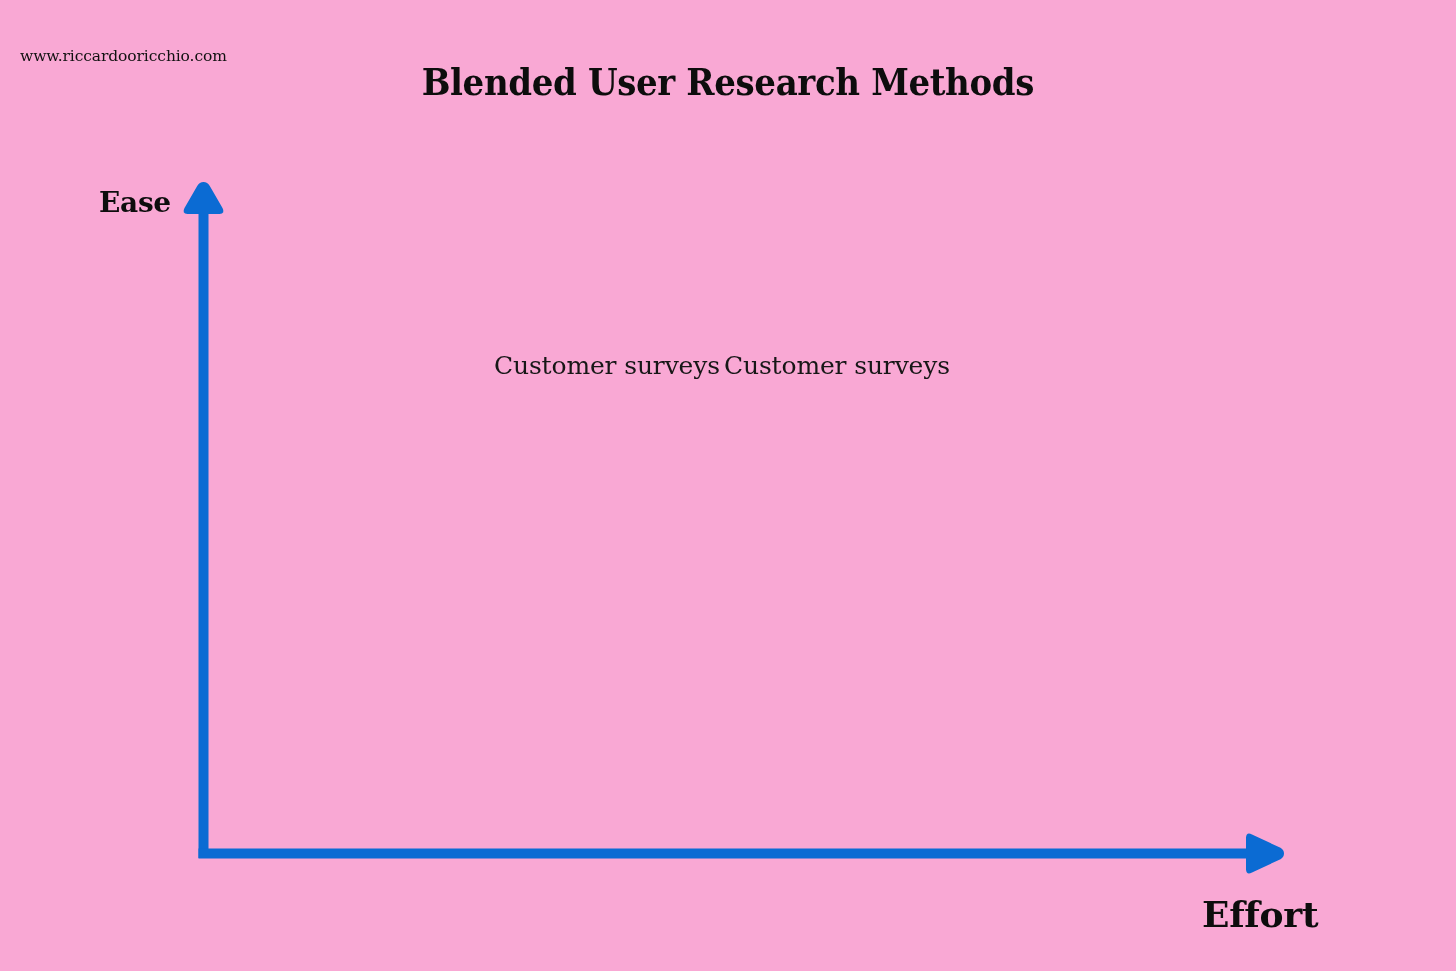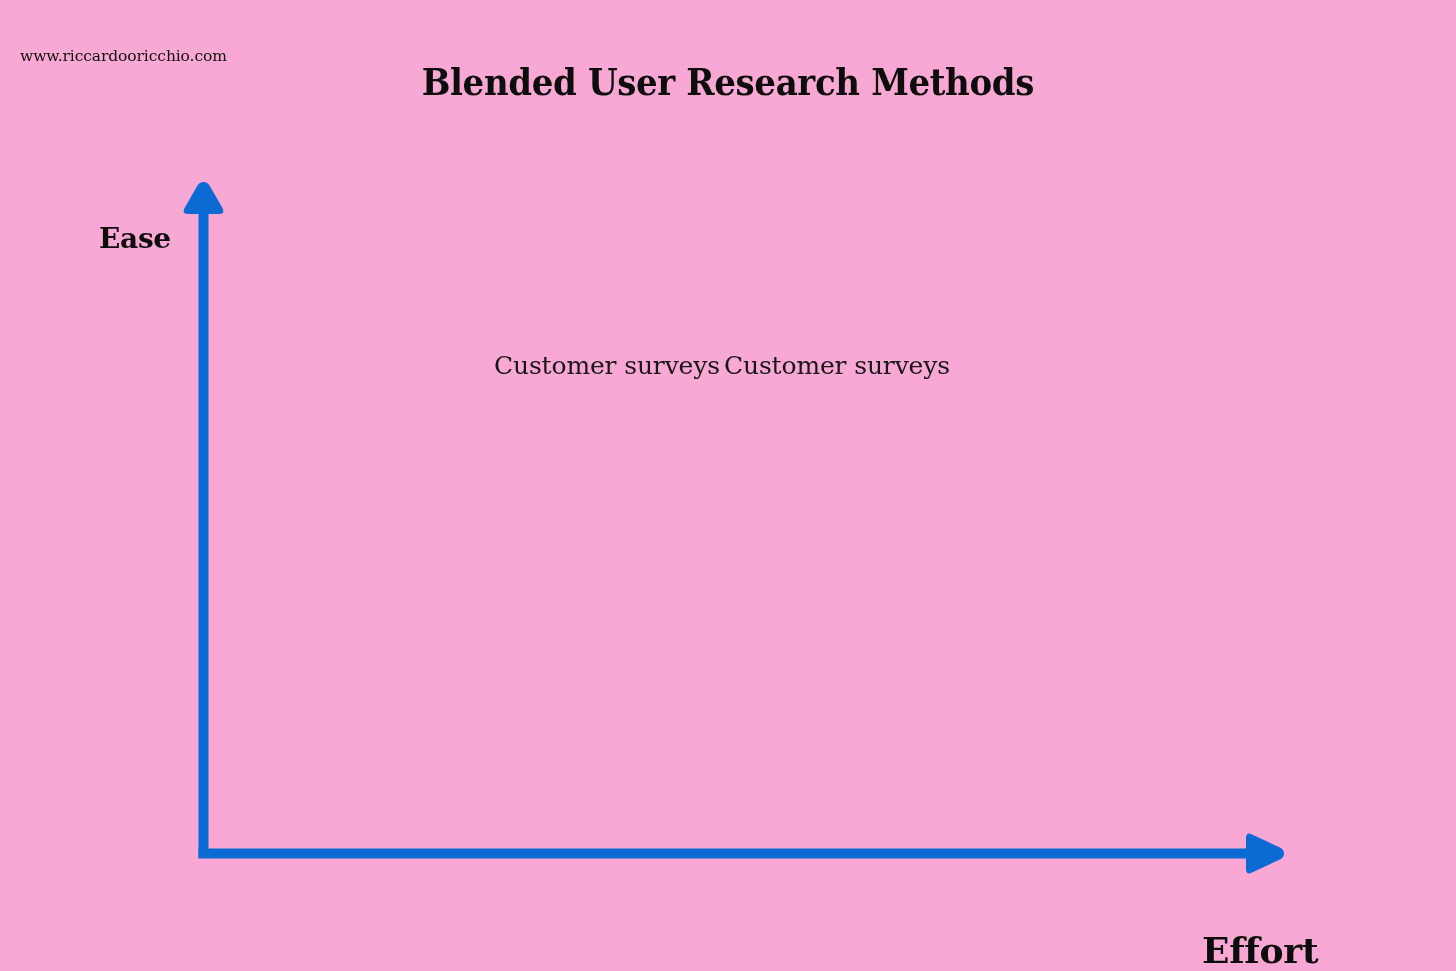--- a/index.html
+++ b/index.html
@@ -60,21 +60,20 @@
     pointer-events: none;
   }
 
   
   .axis-label {
     position: absolute;
     font-family: "DejaVu Serif", "Liberation Serif", serif;
     font-weight: 700;
     color: #0d0d0d;
     white-space: nowrap;
-    margin-top: 36px;
   }
   .axis-label-y {
     left: 99px;
     top: 186px;
     font-size: 28px;
     letter-spacing: -0.3px;
   }
   .axis-label-x {
     left: 1202px;
     top: 893px;

